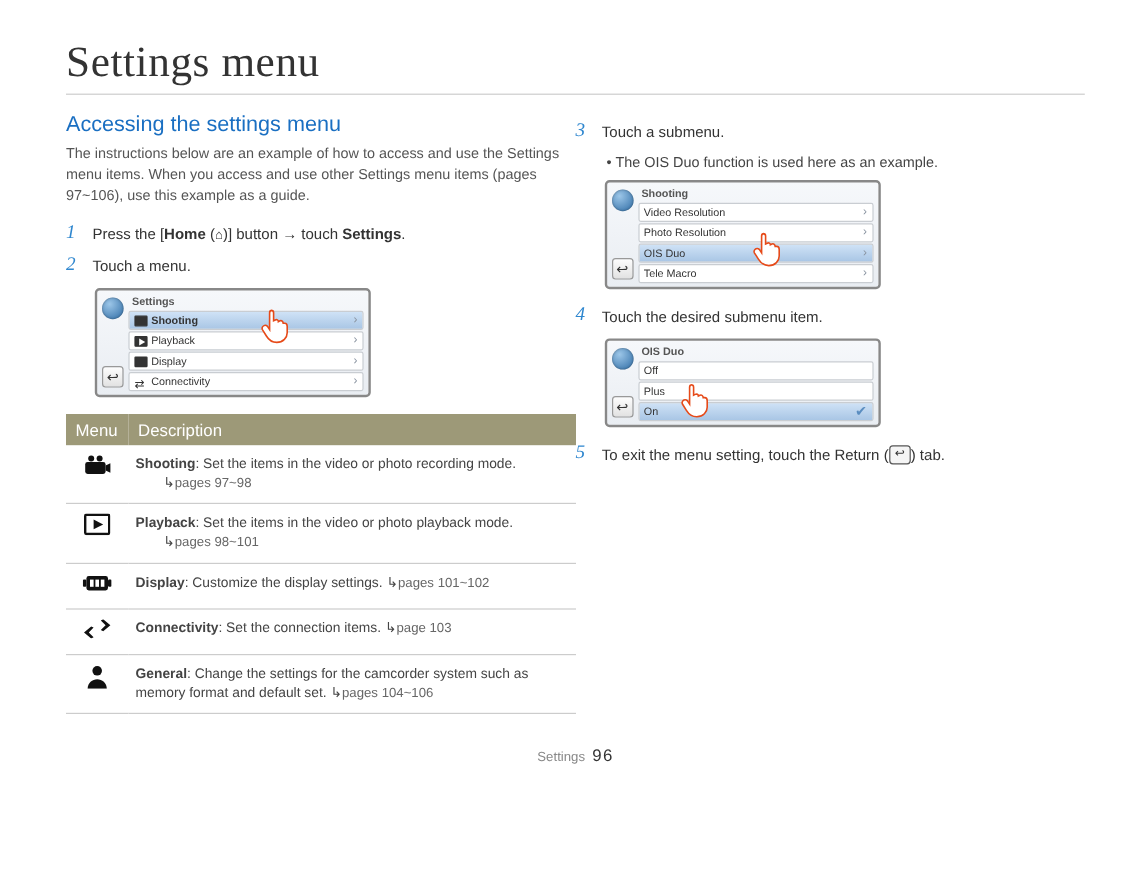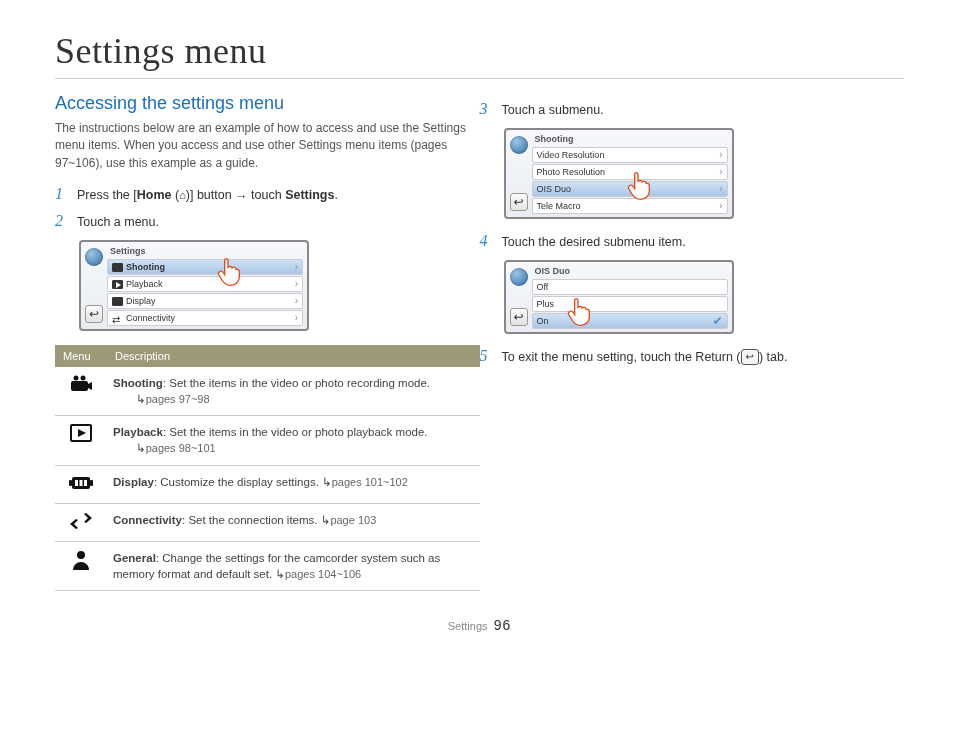--- a/index.html
+++ b/index.html
@@ -81,21 +81,21 @@
   .hand {
     position:absolute;
     width: 28px; height: 32px;
     pointer-events:none;
   }
   .hand svg { width:100%; height:100%; }
   .device { position:relative; }
 
   
   table.menu { border-collapse: collapse; width: 100%; font-size: 11.5px; margin-top: 6px;}
-  table.menu th { background:#9d9978; color:#fff; text-align:left; padding:5px 8px; font-weight:normal; font-size:11px;}
+  table.menu th { background:#9d9978; color:#fff; text-align:left; padding:5px 8px; font-weight:normal; font-size:14px;}
   table.menu th:first-child { width:52px; }
   table.menu td { border-bottom:1px solid #ccc; padding:8px 6px; vertical-align:top; color:#444; line-height:1.4;}
   table.menu td.iconcell { text-align:center; }
   .ticon { display:inline-block; font-size:20px; color:#111; line-height:1;}
   .tarrow { font-family: Arial; }
   .pgref { font-size:11px; color:#666;}
   
   
   .inline-icon { display:inline-block; border:1px solid #555; border-radius:3px; padding:0 4px; font-size:10px; vertical-align:middle; line-height:14px; background:#f5f5f5;}
   .home-shape { font-size:11px; }
@@ -219,20 +219,21 @@
         </tr>
       </tbody>
         </table>
     </div>
 
     <div class="col">
       <div class="step">
         <span class="num">3</span>
         <span class="step-text">Touch a submenu.</span>
       </div>
+      <div class="bullet-sub">• <span>The OIS Duo function is used here as an example.</span></div>
 
       <div class="device">
         <div class="device-inner">
           <div class="device-side">
             <span class="gear"></span>
             <span class="back-btn">↩</span>
           </div>
           <div class="device-list">
             <div class="device-title">Shooting</div>
             <div class="device-row">

